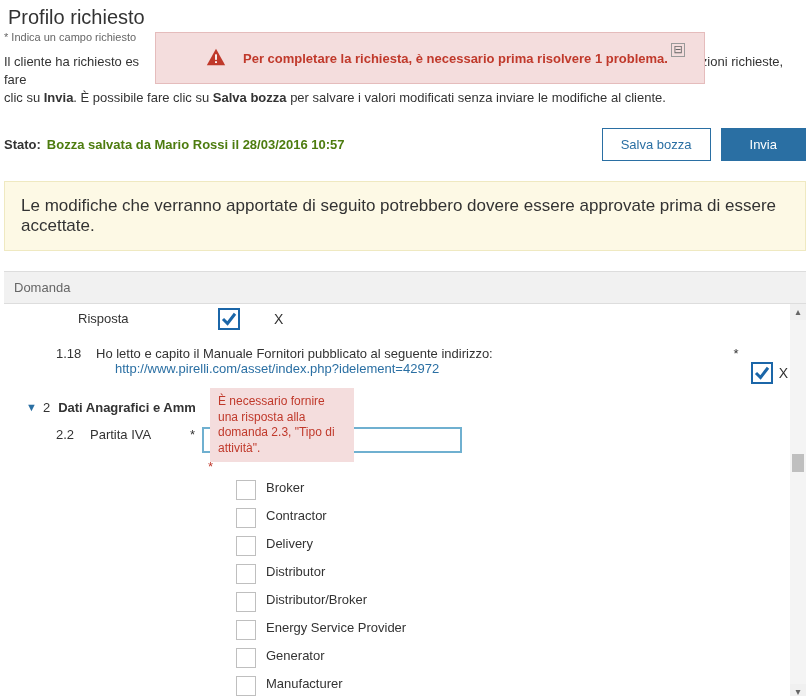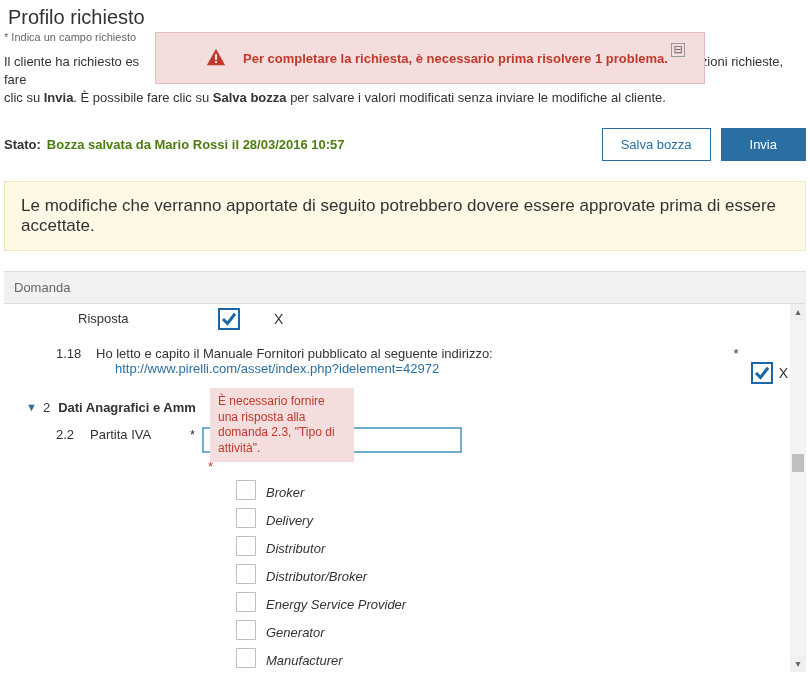--- a/index.html
+++ b/index.html
@@ -222,23 +222,22 @@
     margin-top: 18px;
   }
 
   .asterisk-row {
     padding: 2px 0;
   }
   .asterisk-row .ast { margin-left: 204px; color: #c0392b; }
 
   .option-row {
     display: flex;
-    align-items: flex-end;
+    align-items: flex-start;
     padding: 4px 0;
-    font-style: italic;
   }
   .option-row .ocb {
     margin-left: 232px;
     width: 20px;
     height: 20px;
     border: 1px solid #bfbfbf;
     background: #fff;
   }
   .option-row .olabel { margin-left: 10px; color: #333; }
 </style>
@@ -331,20 +330,24 @@
       <span class="ast">*</span>
     </div>
 
     <div id="options">
         <div class="option-row">
           <span class="ocb"></span>
           <span class="olabel">Broker</span>
         </div>
         <div class="option-row">
           <span class="ocb"></span>
+          <span class="olabel">Contractor</span>
+        </div>
+        <div class="option-row">
+          <span class="ocb"></span>
           <span class="olabel">Delivery</span>
         </div>
         <div class="option-row">
           <span class="ocb"></span>
           <span class="olabel">Distributor</span>
         </div>
         <div class="option-row">
           <span class="ocb"></span>
           <span class="olabel">Distributor/Broker</span>
         </div>

